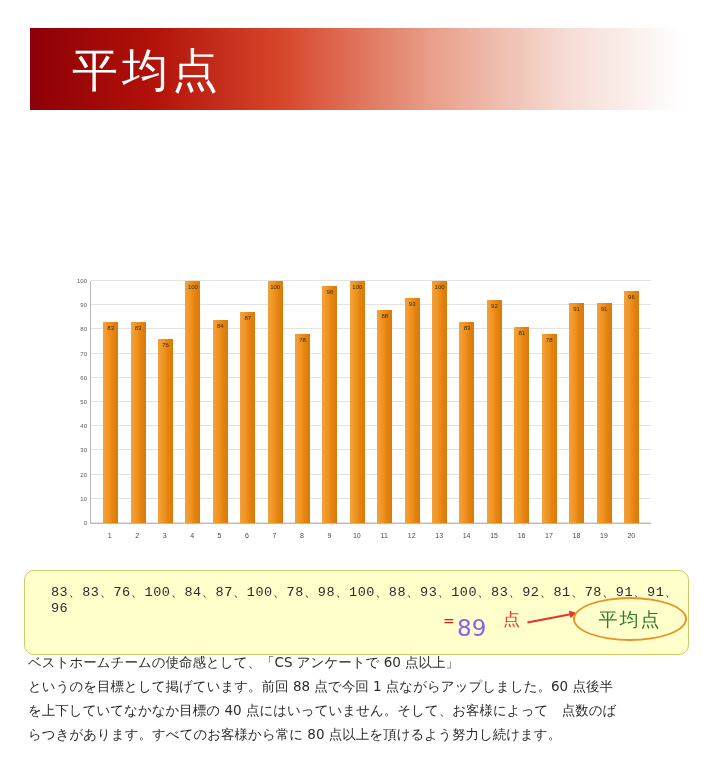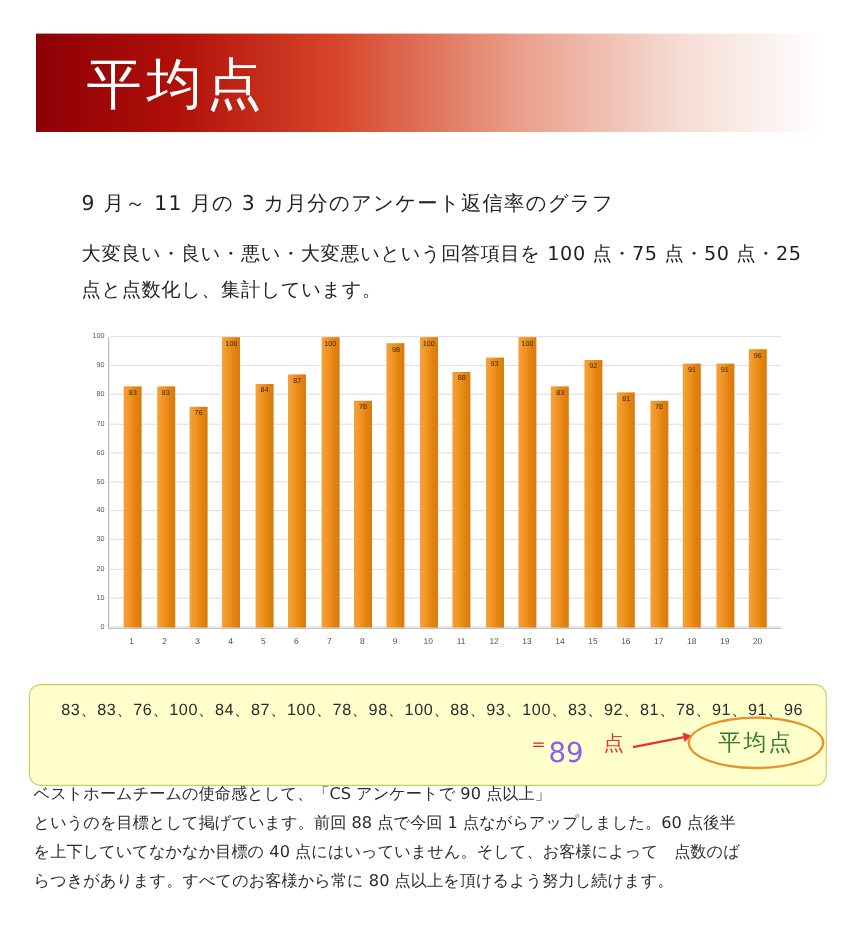--- a/index.html
+++ b/index.html
@@ -167,21 +167,21 @@
     border-radius: 10px;
     box-sizing: border-box;
   }
   .summary-numbers {
     position: absolute;
     left: 26px;
     top: 12px;
     font-size: 13.5px;
     letter-spacing: 0.5px;
     color: #2c2c2c;
-    font-family: Liberation Sans, sans-serif;
+    font-family: Liberation Mono, monospace;
   }
   .avg-eq {
     position: absolute;
     left: 418px;
     top: 42px;
     font-size: 14px;
     color: #d2232a;
     font-family: "DejaVu Sans", sans-serif;
   }
   .avg-value {
@@ -259,24 +259,20 @@
 </style>
 </head>
 <body>
 
 <div class="page">
 
   <div class="banner">
     <div class="banner-title">平均点</div>
   </div>
 
-  <div class="intro">
-    <div class="intro-line1">9 月～ 11 月の 3 カ月分のアンケート返信率のグラフ</div>
-    <div class="intro-line2">大変良い・良い・悪い・大変悪いという回答項目を 100 点・75 点・50 点・25 点と点数化し、集計しています。</div>
-  </div>
 
   <div class="chart-wrap">
     <div class="plot">
       <div id="gridlines">
           <div class="gridline" style="bottom: 0%;">
             <span class="ytick">0</span>
           </div>
           <div class="gridline" style="bottom: 10%;">
             <span class="ytick">10</span>
           </div>
@@ -440,19 +436,19 @@
     <div class="avg-eq">=</div>
     <div class="avg-value">89</div>
     <div class="avg-unit">点</div>
     <div class="avg-arrow"></div>
     <div class="avg-bubble">
       <div class="avg-bubble-label">平均点</div>
     </div>
   </div>
 
   <div class="note">
-    <p>ベストホームチームの使命感として、「CS アンケートで 90 点以上」</p>
+    <p>ベストホームチームの使命感として、「CS アンケートで 60 点以上」</p>
     <p>というのを目標として掲げています。前回 88 点で今回 1 点ながらアップしました。60 点後半</p>
     <p>を上下していてなかなか目標の 40 点にはいっていません。そして、お客様によって　点数のば</p>
     <p>らつきがあります。すべてのお客様から常に 80 点以上を頂けるよう努力し続けます。</p>
   </div>
 
 </div>
 
 </body></html>

